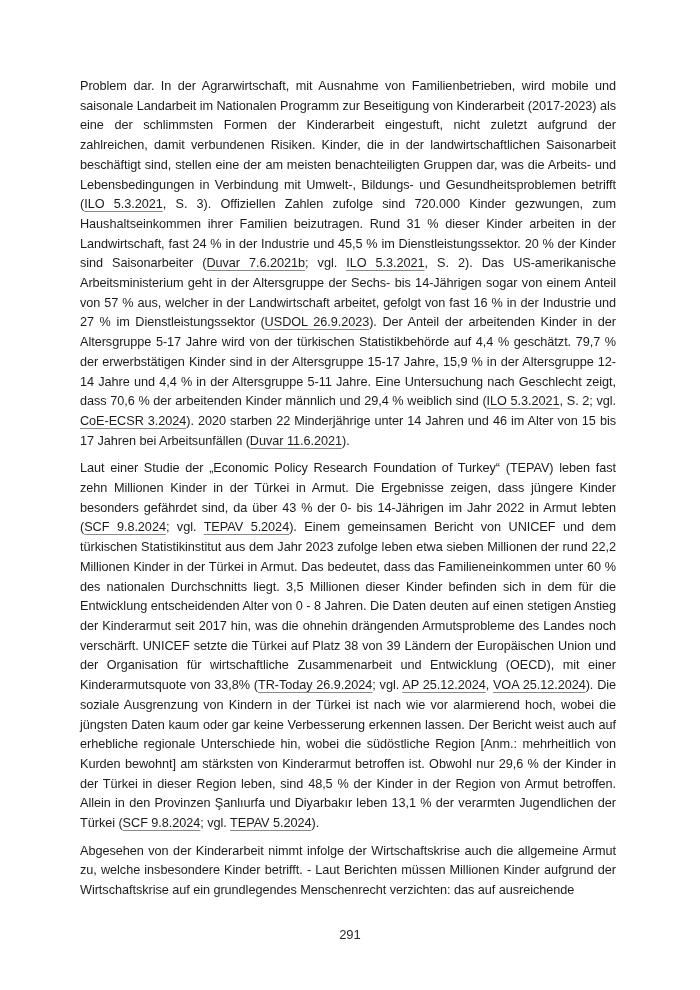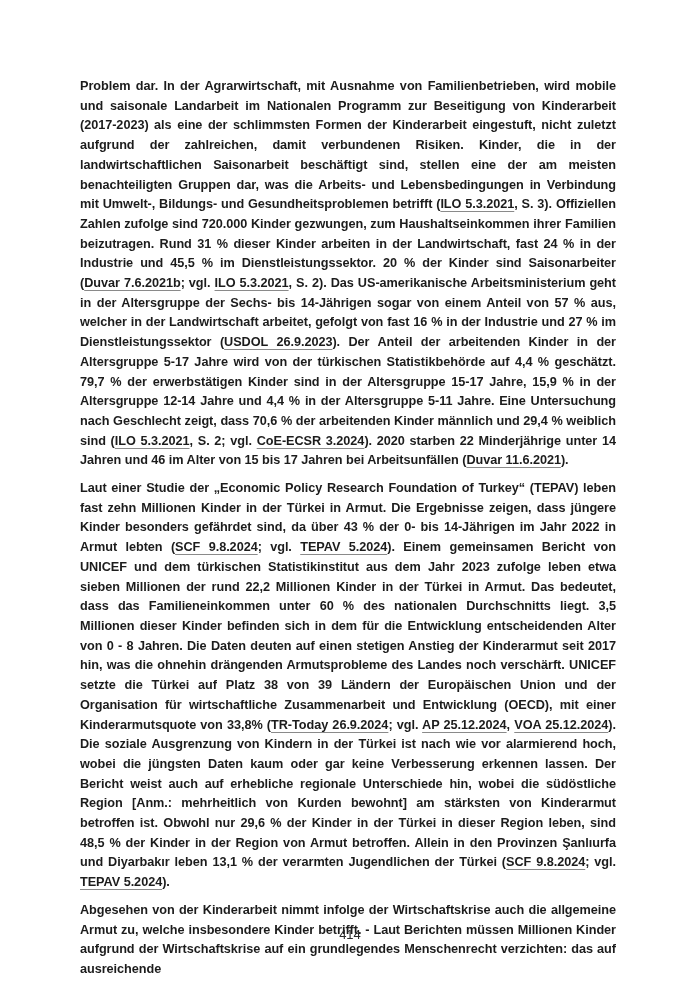--- a/index.html
+++ b/index.html
@@ -22,21 +22,20 @@
     width: 540px;
     text-align: justify;
     font-size: 12.7px;
     line-height: 19.7px;
     letter-spacing: -0.05px;
     color: #1c1c1c;
   }
   p.para {
     margin: 0 4px 8px 0;
     padding: 0;
-    font-weight: bold;
   }
   .cit {
     text-decoration: underline;
     text-decoration-color: #8a8a8a;
     text-decoration-thickness: 1px;
     text-underline-offset: 2.5px;
     color: inherit;
     cursor: pointer;
   }
   .page-number {
@@ -51,14 +50,14 @@
 </style>
 </head>
 <body>
 
 <div class="page">
   <div class="content">
       <p class="para"><span>Problem dar. In der Agrarwirtschaft, mit Ausnahme von Familienbetrieben, wird mobile und saisonale Landarbeit im Nationalen Programm zur Beseitigung von Kinderarbeit (2017-2023) als eine der schlimmsten Formen der Kinderarbeit eingestuft, nicht zuletzt aufgrund der zahlreichen, damit verbundenen Risiken. Kinder, die in der landwirtschaftlichen Saisonarbeit beschäftigt sind, stellen eine der am meisten benachteiligten Gruppen dar, was die Arbeits- und Lebensbedingungen in Verbindung mit Umwelt-, Bildungs- und Gesundheitsproblemen betrifft (</span><span class="cit">ILO 5.3.2021</span><span>, S. 3). Offiziellen Zahlen zufolge sind 720.000 Kinder gezwungen, zum Haushaltseinkommen ihrer Familien beizutragen. Rund 31 % dieser Kinder arbeiten in der Landwirtschaft, fast 24 % in der Industrie und 45,5 % im Dienstleistungssektor. 20 % der Kinder sind Saisonarbeiter (</span><span class="cit">Duvar 7.6.2021b</span><span>; vgl. </span><span class="cit">ILO 5.3.2021</span><span>, S. 2). Das US-amerikanische Arbeitsministerium geht in der Altersgruppe der Sechs- bis 14-Jährigen sogar von einem Anteil von 57 % aus, welcher in der Landwirtschaft arbeitet, gefolgt von fast 16 % in der Industrie und 27 % im Dienstleistungssektor (</span><span class="cit">USDOL 26.9.2023</span><span>). Der Anteil der arbeitenden Kinder in der Altersgruppe 5-17 Jahre wird von der türkischen Statistikbehörde auf 4,4 % geschätzt. 79,7 % der erwerbstätigen Kinder sind in der Altersgruppe 15-17 Jahre, 15,9 % in der Altersgruppe 12-14 Jahre und 4,4 % in der Altersgruppe 5-11 Jahre. Eine Untersuchung nach Geschlecht zeigt, dass 70,6 % der arbeitenden Kinder männlich und 29,4 % weiblich sind (</span><span class="cit">ILO 5.3.2021</span><span>, S. 2; vgl. </span><span class="cit">CoE-ECSR 3.2024</span><span>). 2020 starben 22 Minderjährige unter 14 Jahren und 46 im Alter von 15 bis 17 Jahren bei Arbeitsunfällen (</span><span class="cit">Duvar 11.6.2021</span><span>).</span></p>
       <p class="para"><span>Laut einer Studie der „Economic Policy Research Foundation of Turkey“ (TEPAV) leben fast zehn Millionen Kinder in der Türkei in Armut. Die Ergebnisse zeigen, dass jüngere Kinder besonders gefährdet sind, da über 43 % der 0- bis 14-Jährigen im Jahr 2022 in Armut lebten (</span><span class="cit">SCF 9.8.2024</span><span>; vgl. </span><span class="cit">TEPAV 5.2024</span><span>). Einem gemeinsamen Bericht von UNICEF und dem türkischen Statistikinstitut aus dem Jahr 2023 zufolge leben etwa sieben Millionen der rund 22,2 Millionen Kinder in der Türkei in Armut. Das bedeutet, dass das Familieneinkommen unter 60 % des nationalen Durchschnitts liegt. 3,5 Millionen dieser Kinder befinden sich in dem für die Entwicklung entscheidenden Alter von 0 - 8 Jahren. Die Daten deuten auf einen stetigen Anstieg der Kinderarmut seit 2017 hin, was die ohnehin drängenden Armutsprobleme des Landes noch verschärft. UNICEF setzte die Türkei auf Platz 38 von 39 Ländern der Europäischen Union und der Organisation für wirtschaftliche Zusammenarbeit und Entwicklung (OECD), mit einer Kinderarmutsquote von 33,8% (</span><span class="cit">TR-Today 26.9.2024</span><span>; vgl. </span><span class="cit">AP 25.12.2024</span><span>, </span><span class="cit">VOA 25.12.2024</span><span>). Die soziale Ausgrenzung von Kindern in der Türkei ist nach wie vor alarmierend hoch, wobei die jüngsten Daten kaum oder gar keine Verbesserung erkennen lassen. Der Bericht weist auch auf erhebliche regionale Unterschiede hin, wobei die südöstliche Region [Anm.: mehrheitlich von Kurden bewohnt] am stärksten von Kinderarmut betroffen ist. Obwohl nur 29,6 % der Kinder in der Türkei in dieser Region leben, sind 48,5 % der Kinder in der Region von Armut betroffen. Allein in den Provinzen Şanlıurfa und Diyarbakır leben 13,1 % der verarmten Jugendlichen der Türkei (</span><span class="cit">SCF 9.8.2024</span><span>; vgl. </span><span class="cit">TEPAV 5.2024</span><span>).</span></p>
       <p class="para"><span>Abgesehen von der Kinderarbeit nimmt infolge der Wirtschaftskrise auch die allgemeine Armut zu, welche insbesondere Kinder betrifft. - Laut Berichten müssen Millionen Kinder aufgrund der Wirtschaftskrise auf ein grundlegendes Menschenrecht verzichten: das auf ausreichende</span></p>
     </div>
-  <div class="page-number">414</div>
+  <div class="page-number">291</div>
 </div>
 
 </body></html>

